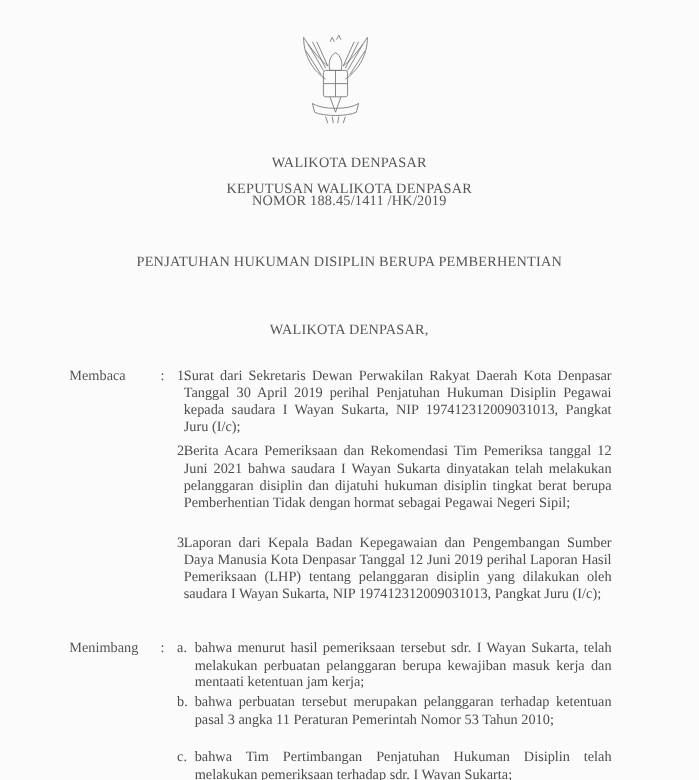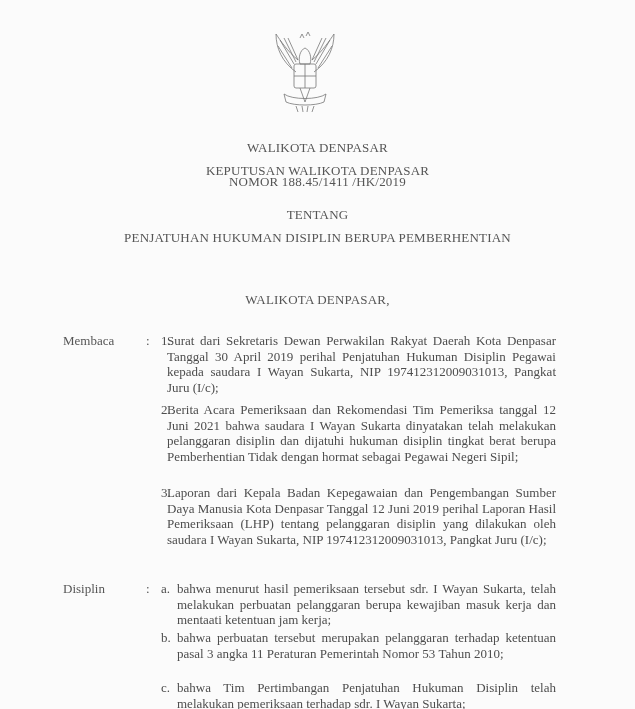--- a/index.html
+++ b/index.html
@@ -46,41 +46,40 @@
       <path d="M30 58 L35 72 L40 58"></path>
       <path d="M14 64 C22 70 48 70 56 64 L54 72 C46 76 24 76 16 72 Z"></path>
       <path d="M26 76 L28 82 M32 76 L33 82 M38 76 L37 82 M44 76 L42 82"></path>
       <path d="M30 8 L32 4 L34 8 M36 6 L38 2 L40 6"></path>
     </g>
   </svg>
 
   <div class="center-line" style="top:140px;">WALIKOTA DENPASAR</div>
   <div class="center-line" style="top:163px;">KEPUTUSAN WALIKOTA DENPASAR</div>
   <div class="center-line" style="top:174px;">NOMOR  188.45/1411 /HK/2019</div>
-  <div class="center-line" style="top:207px;">TENTANG</div>
   <div class="center-line" style="top:230px;">PENJATUHAN HUKUMAN DISIPLIN BERUPA PEMBERHENTIAN</div>
   <div class="center-line" style="top:292px;">WALIKOTA DENPASAR,</div>
 
   <div class="section-label" style="top:333px;">Membaca</div>
   <div class="colon" style="top:333px;">:</div>
 
   <div class="item" style="top:333px;">
     <span class="marker">1.</span>
     <span class="text">Surat dari Sekretaris Dewan Perwakilan Rakyat Daerah Kota Denpasar Tanggal 30 April 2019 perihal Penjatuhan Hukuman Disiplin Pegawai kepada saudara I Wayan Sukarta, NIP 197412312009031013, Pangkat Juru (I/c);</span>
   </div>
   <div class="item" style="top:402px;">
     <span class="marker">2.</span>
     <span class="text">Berita Acara Pemeriksaan dan Rekomendasi Tim Pemeriksa tanggal 12 Juni 2021 bahwa saudara I Wayan Sukarta dinyatakan telah melakukan pelanggaran disiplin dan dijatuhi hukuman disiplin tingkat berat berupa Pemberhentian Tidak dengan hormat sebagai Pegawai Negeri Sipil;</span>
   </div>
   <div class="item" style="top:485px;">
     <span class="marker">3.</span>
     <span class="text">Laporan dari Kepala Badan Kepegawaian dan Pengembangan Sumber Daya Manusia Kota Denpasar Tanggal 12 Juni 2019 perihal Laporan Hasil Pemeriksaan (LHP) tentang pelanggaran disiplin yang dilakukan oleh saudara I Wayan Sukarta, NIP 197412312009031013, Pangkat Juru (I/c);</span>
   </div>
 
-  <div class="section-label" style="top:581px;">Disiplin</div>
+  <div class="section-label" style="top:581px;">Menimbang</div>
   <div class="colon" style="top:581px;">:</div>
 
   <div class="item alpha" style="top:581px;">
     <span class="marker">a.</span>
     <span class="text">bahwa menurut hasil pemeriksaan tersebut sdr. I Wayan Sukarta, telah melakukan perbuatan pelanggaran berupa kewajiban masuk kerja dan mentaati ketentuan jam kerja;</span>
   </div>
   <div class="item alpha" style="top:630px;">
     <span class="marker">b.</span>
     <span class="text">bahwa perbuatan tersebut merupakan pelanggaran terhadap ketentuan pasal 3 angka 11 Peraturan Pemerintah Nomor 53 Tahun 2010;</span>
   </div>

